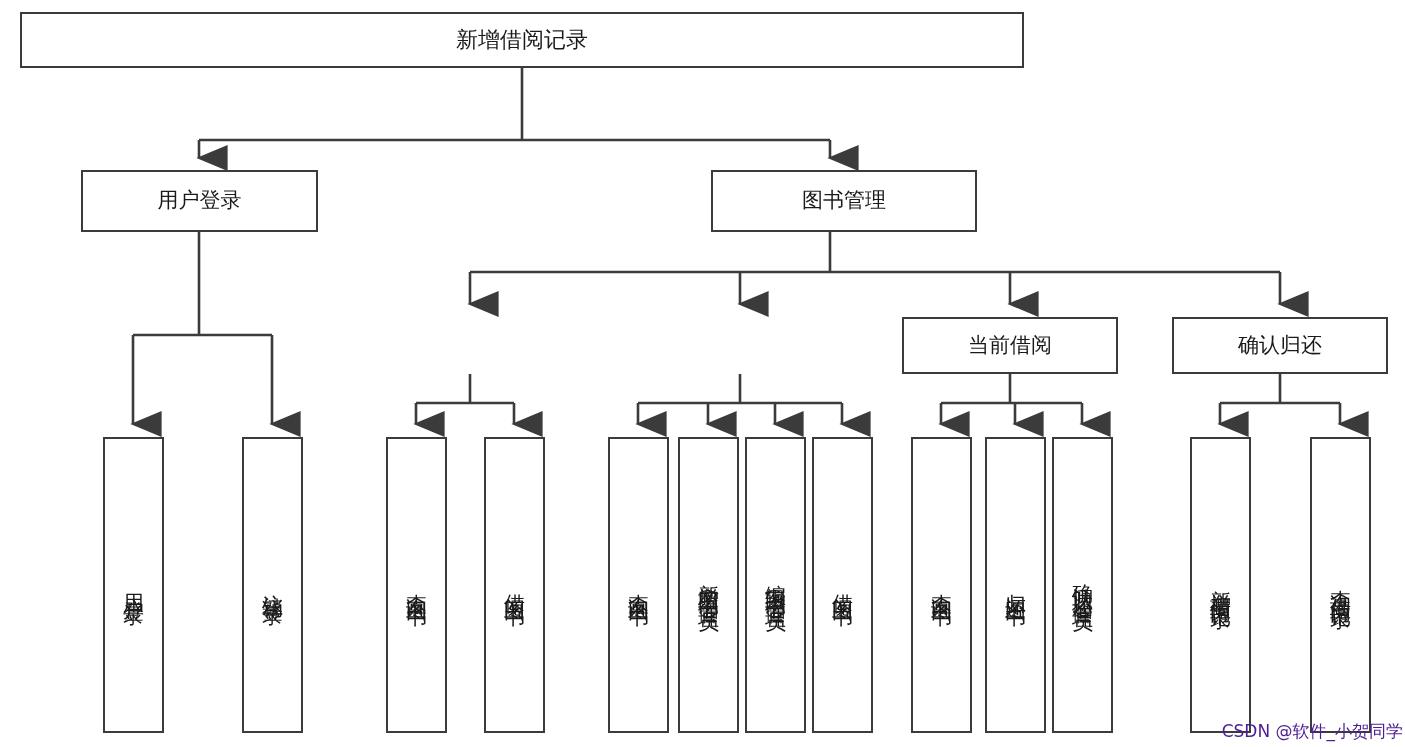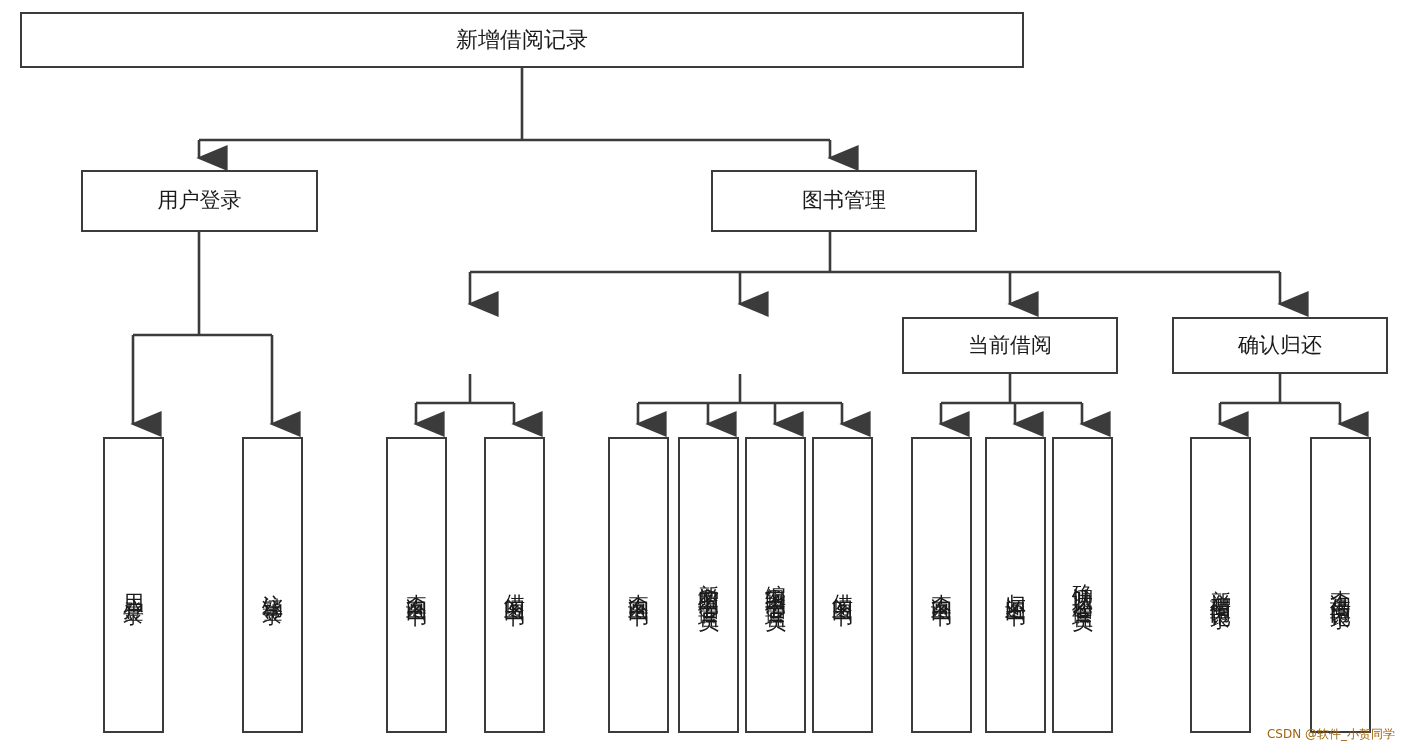--- a/index.html
+++ b/index.html
@@ -32,24 +32,24 @@
     padding-bottom:6px;
   }
   .node.v .lbl{
     writing-mode:vertical-rl;
     text-orientation:upright;
     white-space:nowrap;
   }
   .lbl{pointer-events:none;}
   #watermark{
     position:absolute;
-    right:10px;
+    right:2px;
     bottom:4px;
-    font-size:12px;
-    color:#a16207;
+    font-size:17px;
+    color:#4c1d95;
     white-space:nowrap;
     font-family:"DejaVu Sans","Liberation Sans",sans-serif;
   }
 </style>
 </head>
 <body>
 
 <div id="stage">
 
   <svg id="edges" viewBox="0 0 1405 747" width="1405" height="747" aria-hidden="true">

